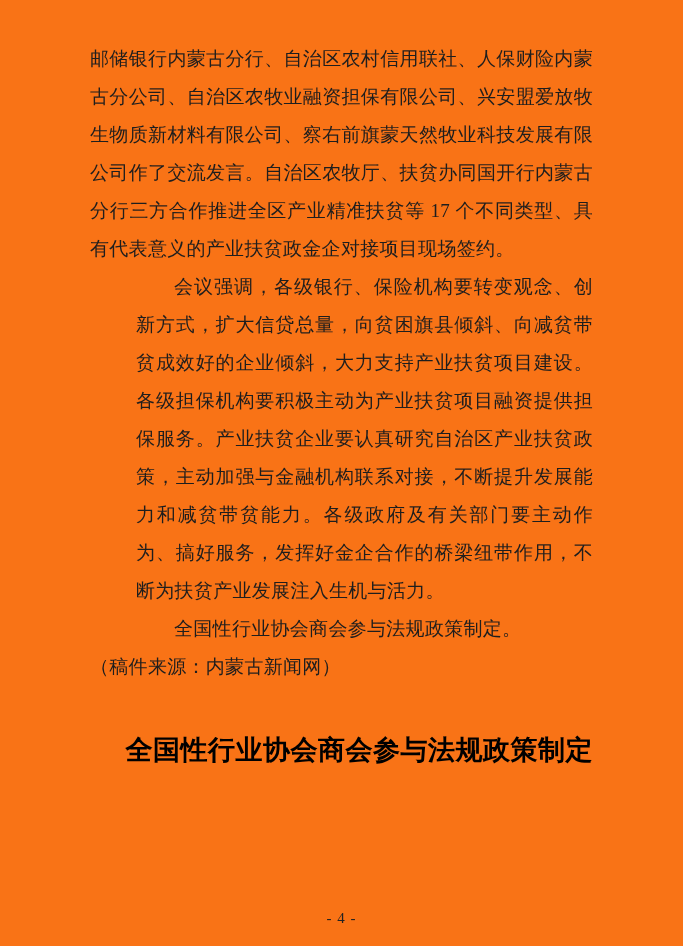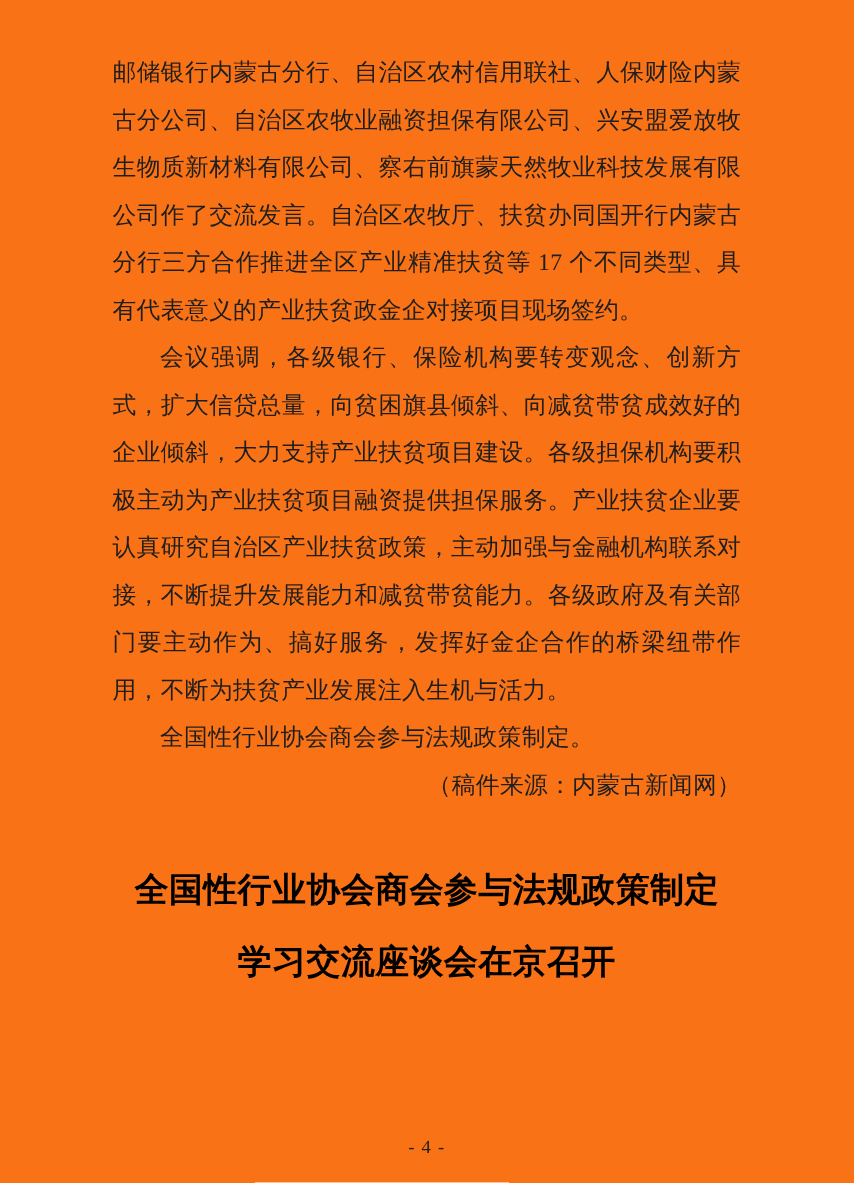--- a/index.html
+++ b/index.html
@@ -26,40 +26,41 @@
     margin: 0;
     font-size: 19px;
     line-height: 38px;
     letter-spacing: 0.3px;
     text-align: justify;
     text-justify: inter-character;
     color: #1e1e1e;
   }
   .para.indent {
     text-indent: 2em;
+    margin-left: 46px;
   }
   .source-line {
     margin: 0;
     font-size: 19px;
     line-height: 38px;
     letter-spacing: 0.3px;
-    text-align: right;
     color: #1e1e1e;
   }
   .article-title {
     margin: 36px 0 0 0;
     font-size: 27px;
     font-weight: bold;
     line-height: 57px;
     text-align: center;
     color: #000000;
     letter-spacing: 0.5px;
   }
   .article-title .title-line {
     display: block;
+    text-align: right;
   }
   .para.first-of-article {
     margin-top: 10px;
   }
   .page-footer {
     position: absolute;
     left: 0;
     top: 908px;
     width: 683px;
     text-align: center;
@@ -78,20 +79,19 @@
     <p class="para">邮储银行内蒙古分行、自治区农村信用联社、人保财险内蒙古分公司、自治区农牧业融资担保有限公司、兴安盟爱放牧生物质新材料有限公司、察右前旗蒙天然牧业科技发展有限公司作了交流发言。自治区农牧厅、扶贫办同国开行内蒙古分行三方合作推进全区产业精准扶贫等 17 个不同类型、具有代表意义的产业扶贫政金企对接项目现场签约。</p>
 
     <p class="para indent">会议强调，各级银行、保险机构要转变观念、创新方式，扩大信贷总量，向贫困旗县倾斜、向减贫带贫成效好的企业倾斜，大力支持产业扶贫项目建设。各级担保机构要积极主动为产业扶贫项目融资提供担保服务。产业扶贫企业要认真研究自治区产业扶贫政策，主动加强与金融机构联系对接，不断提升发展能力和减贫带贫能力。各级政府及有关部门要主动作为、搞好服务，发挥好金企合作的桥梁纽带作用，不断为扶贫产业发展注入生机与活力。</p>
 
     <p class="para indent">全国性行业协会商会参与法规政策制定。</p>
 
     <p class="source-line">（稿件来源：内蒙古新闻网）</p>
 
     <h1 class="article-title">
       <span class="title-line">全国性行业协会商会参与法规政策制定</span>
-      <span class="title-line">学习交流座谈会在京召开</span>
     </h1>
 
 
   </div>
 
   <div class="page-footer">- 4 -</div>
 </div>
 
 </body></html>

